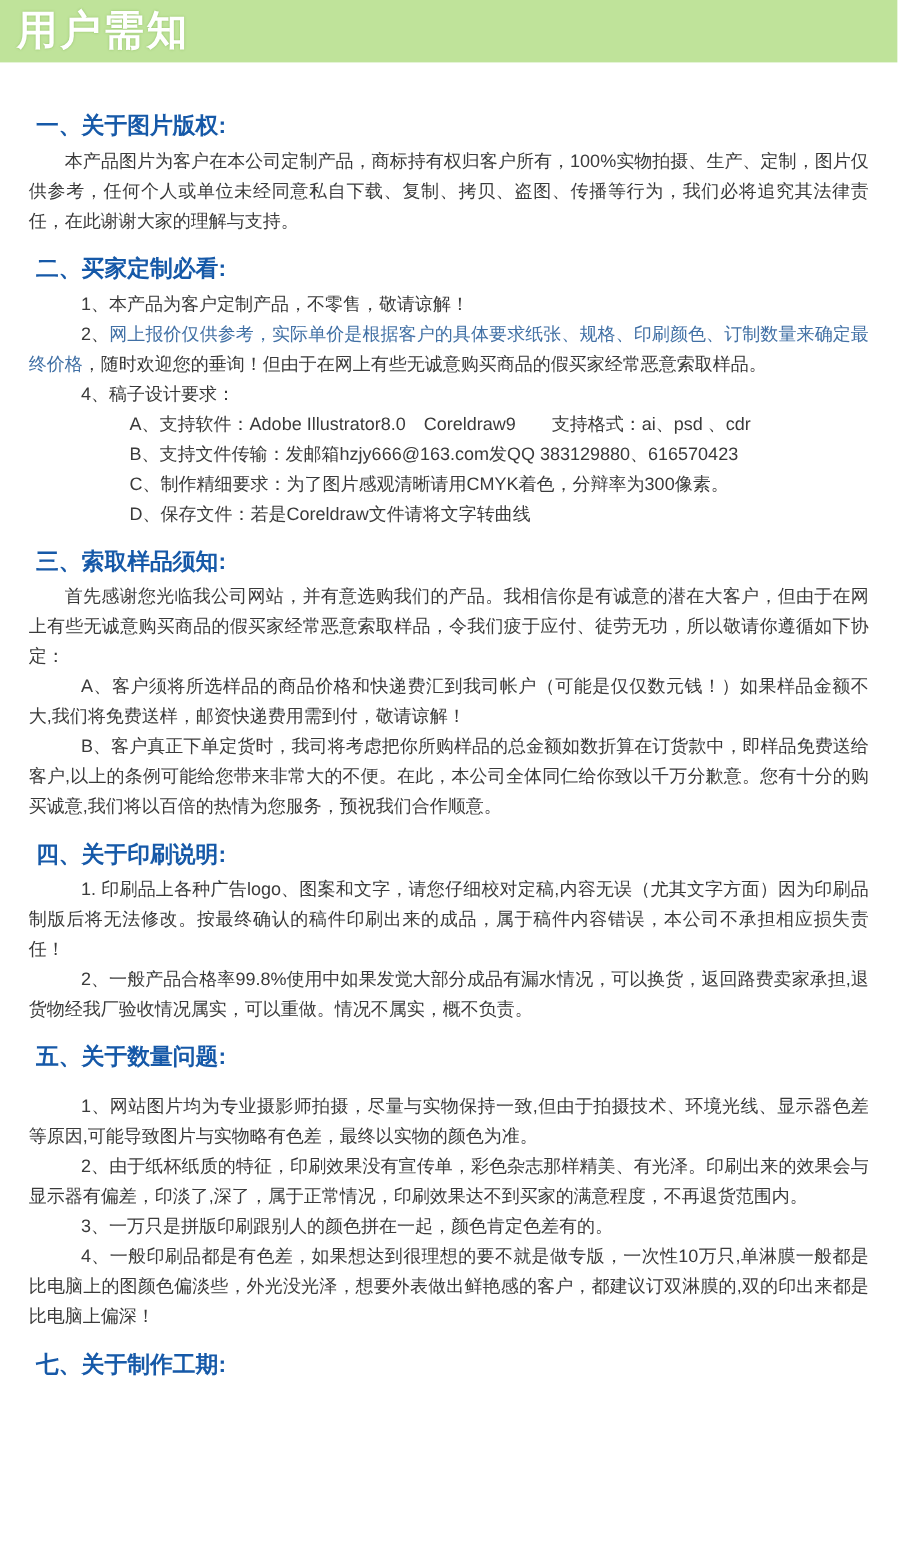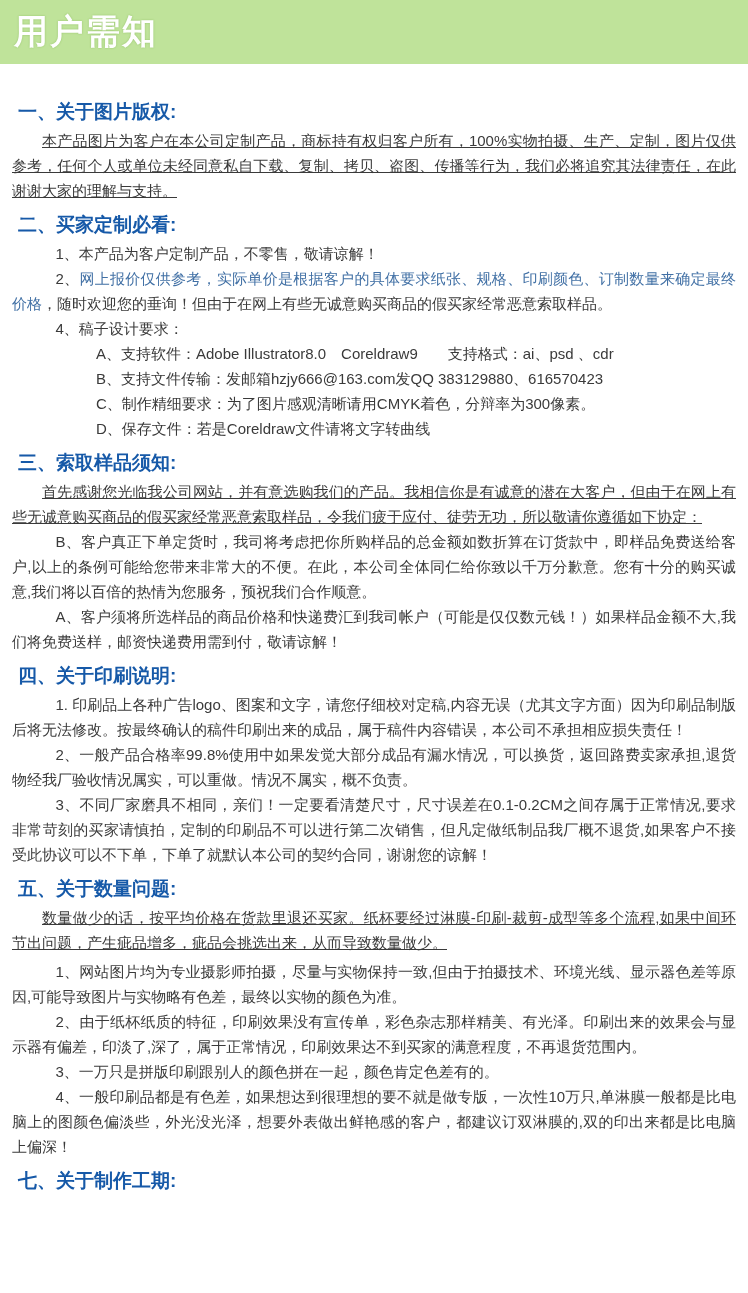--- a/index.html
+++ b/index.html
@@ -3,48 +3,48 @@
 <meta charset="utf-8">
 <style>
   html,body{margin:0;padding:0;}
   body{
     width:748px;height:1293px;overflow:hidden;
     background:#ffffff;
     font-family:"Liberation Sans","DejaVu Sans",sans-serif;
     -webkit-font-smoothing:antialiased;
   }
   .banner{
-    width:748px;height:64px;
+    width:748px;height:52px;
     background:var(--banner-bg,#bfe39a);
     display:flex;align-items:center;
   }
   .banner-title{
     color:var(--banner-fg,#ffffff);
     font-size:34px;font-weight:bold;
     padding-left:14px;letter-spacing:2px;
     text-shadow:0 0 2px rgba(90,150,40,.45);
   }
   .content{
     padding:26px 8px 0 8px;
     color:var(--body-color,#3a3a3a);
   }
-  .sec{margin:4px;}
+  .sec{margin:16px;}
   .sec-h{
     margin:10px 0 4px 6px;
     font-size:19px;line-height:24px;
     font-weight:bold;
     color:var(--heading-color,#1659a8);
   }
   .para{
     margin:0;
     font-size:15px;line-height:25px;
     text-align:justify;
     word-break:break-all;
   }
-  .p-body{text-indent:2em;text-decoration:underline;}
+  .p-body{text-indent:2em;}
   .p-num{text-indent:2.9em;}
   .p-sub{text-indent:5.6em;}
   .run-em{color:var(--em-color,#4170a5);}
 </style>
 </head>
 <body>
 
 <div class="banner">
   <span class="banner-title">用户需知</span>
 </div>
@@ -60,32 +60,30 @@
       <p class="para p-num"><span>2、</span><span class="run-em">网上报价仅供参考，实际单价是根据客户的具体要求纸张、规格、印刷颜色、订制数量来确定最终价格</span><span>，随时欢迎您的垂询！但由于在网上有些无诚意购买商品的假买家经常恶意索取样品。</span></p>
       <p class="para p-num"><span>4、稿子设计要求：</span></p>
       <p class="para p-sub"><span>A、支持软件：Adobe Illustrator8.0　Coreldraw9　　支持格式：ai、psd 、cdr</span></p>
       <p class="para p-sub"><span>B、支持文件传输：发邮箱hzjy666@163.com发QQ 383129880、616570423</span></p>
       <p class="para p-sub"><span>C、制作精细要求：为了图片感观清晰请用CMYK着色，分辩率为300像素。</span></p>
       <p class="para p-sub"><span>D、保存文件：若是Coreldraw文件请将文字转曲线</span></p>
     </section>
     <section class="sec">
       <h2 class="sec-h">三、索取样品须知:</h2>
       <p class="para p-body"><span>首先感谢您光临我公司网站，并有意选购我们的产品。我相信你是有诚意的潜在大客户，但由于在网上有些无诚意购买商品的假买家经常恶意索取样品，令我们疲于应付、徒劳无功，所以敬请你遵循如下协定：</span></p>
+      <p class="para p-num"><span>A、客户须将所选样品的商品价格和快递费汇到我司帐户（可能是仅仅数元钱！）如果样品金额不大,我们将免费送样，邮资快递费用需到付，敬请谅解！</span></p>
       <p class="para p-num"><span>B、客户真正下单定货时，我司将考虑把你所购样品的总金额如数折算在订货款中，即样品免费送给客户,以上的条例可能给您带来非常大的不便。在此，本公司全体同仁给你致以千万分歉意。您有十分的购买诚意,我们将以百倍的热情为您服务，预祝我们合作顺意。</span></p>
-      <p class="para p-num"><span>A、客户须将所选样品的商品价格和快递费汇到我司帐户（可能是仅仅数元钱！）如果样品金额不大,我们将免费送样，邮资快递费用需到付，敬请谅解！</span></p>
     </section>
     <section class="sec">
       <h2 class="sec-h">四、关于印刷说明:</h2>
       <p class="para p-num"><span>1. 印刷品上各种广告logo、图案和文字，请您仔细校对定稿,内容无误（尤其文字方面）因为印刷品制版后将无法修改。按最终确认的稿件印刷出来的成品，属于稿件内容错误，本公司不承担相应损失责任！</span></p>
       <p class="para p-num"><span>2、一般产品合格率99.8%使用中如果发觉大部分成品有漏水情况，可以换货，返回路费卖家承担,退货物经我厂验收情况属实，可以重做。情况不属实，概不负责。</span></p>
-      <p class="para p-num"><span>3、不同厂家磨具不相同，亲们！一定要看清楚尺寸，尺寸误差在0.1-0.2CM之间存属于正常情况,要求非常苛刻的买家请慎拍，定制的印刷品不可以进行第二次销售，但凡定做纸制品我厂概不退货,如果客户不接受此协议可以不下单，下单了就默认本公司的契约合同，谢谢您的谅解！</span></p>
     </section>
     <section class="sec">
       <h2 class="sec-h">五、关于数量问题:</h2>
-      <p class="para p-body"><span>数量做少的话，按平均价格在货款里退还买家。纸杯要经过淋膜-印刷-裁剪-成型等多个流程,如果中间环节出问题，产生疵品增多，疵品会挑选出来，从而导致数量做少。</span></p>
     </section>
     <section class="sec">
       <p class="para p-num"><span>1、网站图片均为专业摄影师拍摄，尽量与实物保持一致,但由于拍摄技术、环境光线、显示器色差等原因,可能导致图片与实物略有色差，最终以实物的颜色为准。</span></p>
       <p class="para p-num"><span>2、由于纸杯纸质的特征，印刷效果没有宣传单，彩色杂志那样精美、有光泽。印刷出来的效果会与显示器有偏差，印淡了,深了，属于正常情况，印刷效果达不到买家的满意程度，不再退货范围内。</span></p>
       <p class="para p-num"><span>3、一万只是拼版印刷跟别人的颜色拼在一起，颜色肯定色差有的。</span></p>
       <p class="para p-num"><span>4、一般印刷品都是有色差，如果想达到很理想的要不就是做专版，一次性10万只,单淋膜一般都是比电脑上的图颜色偏淡些，外光没光泽，想要外表做出鲜艳感的客户，都建议订双淋膜的,双的印出来都是比电脑上偏深！</span></p>
     </section>
     <section class="sec">
       <h2 class="sec-h">七、关于制作工期:</h2>
     </section>

